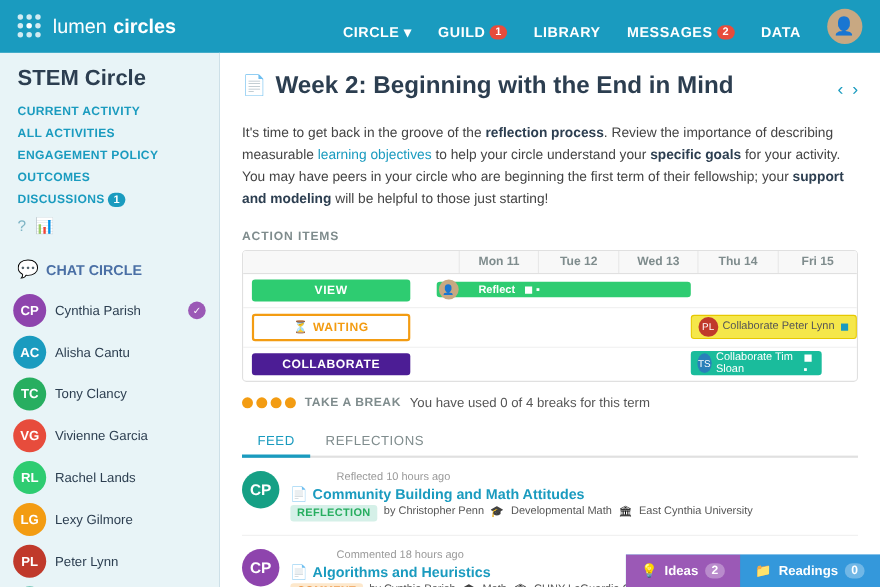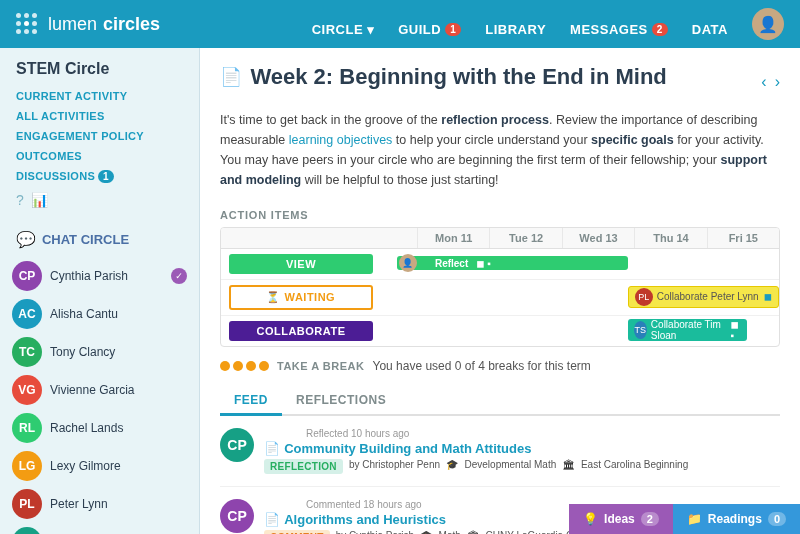--- a/index.html
+++ b/index.html
@@ -77,21 +77,21 @@
     
     .sidebar {
       width: 200px;
       background: #e8f4f7;
       border-right: 1px solid #cde0e8;
       padding: 12px 0;
       overflow-y: auto;
       flex-shrink: 0;
     }
     .sidebar-title {
-      font-size: 16px;
+      font-size: 20px;
       font-weight: 700;
       color: #2c3e50;
       padding: 0 16px 8px;
     }
     .sidebar-nav a {
       display: block;
       padding: 4px 16px;
       font-size: 11px;
       font-weight: 700;
       color: #1a9bbf;
@@ -299,21 +299,21 @@
     
     .tabs {
       display: flex;
       gap: 0;
       border-bottom: 2px solid #e0e0e0;
       margin-bottom: 12px;
     }
     .tab {
       padding: 6px 14px;
       font-size: 12px;
-      font-weight: 700;
+      font-weight: 400;
       letter-spacing: 0.5px;
       cursor: pointer;
       color: #7f8c8d;
       border-bottom: 3px solid transparent;
       margin-bottom: -2px;
     }
     .tab.active {
       color: #1a9bbf;
       border-bottom-color: #1a9bbf;
     }
@@ -571,21 +571,21 @@
           <div class="feed-title">
             <span>📄</span>
             Community Building and Math Attitudes
           </div>
           <div class="feed-tags">
             <span class="tag tag-reflection">REFLECTION</span>
             <span class="tag-author">by Christopher Penn</span>
             <span>🎓</span>
             <span class="tag-author">Developmental Math</span>
             <span>🏛</span>
-            <span class="tag-author">East Carolina Beginning</span>
+            <span class="tag-author">East Cynthia University</span>
           </div>
         </div>
       </div>
 
       <div class="feed-item">
         <div class="feed-avatar" style="background:#8e44ad">CP</div>
         <div class="feed-content">
           <div class="feed-meta">Commented 18 hours ago</div>
           <div class="feed-title">
             <span>📄</span>

